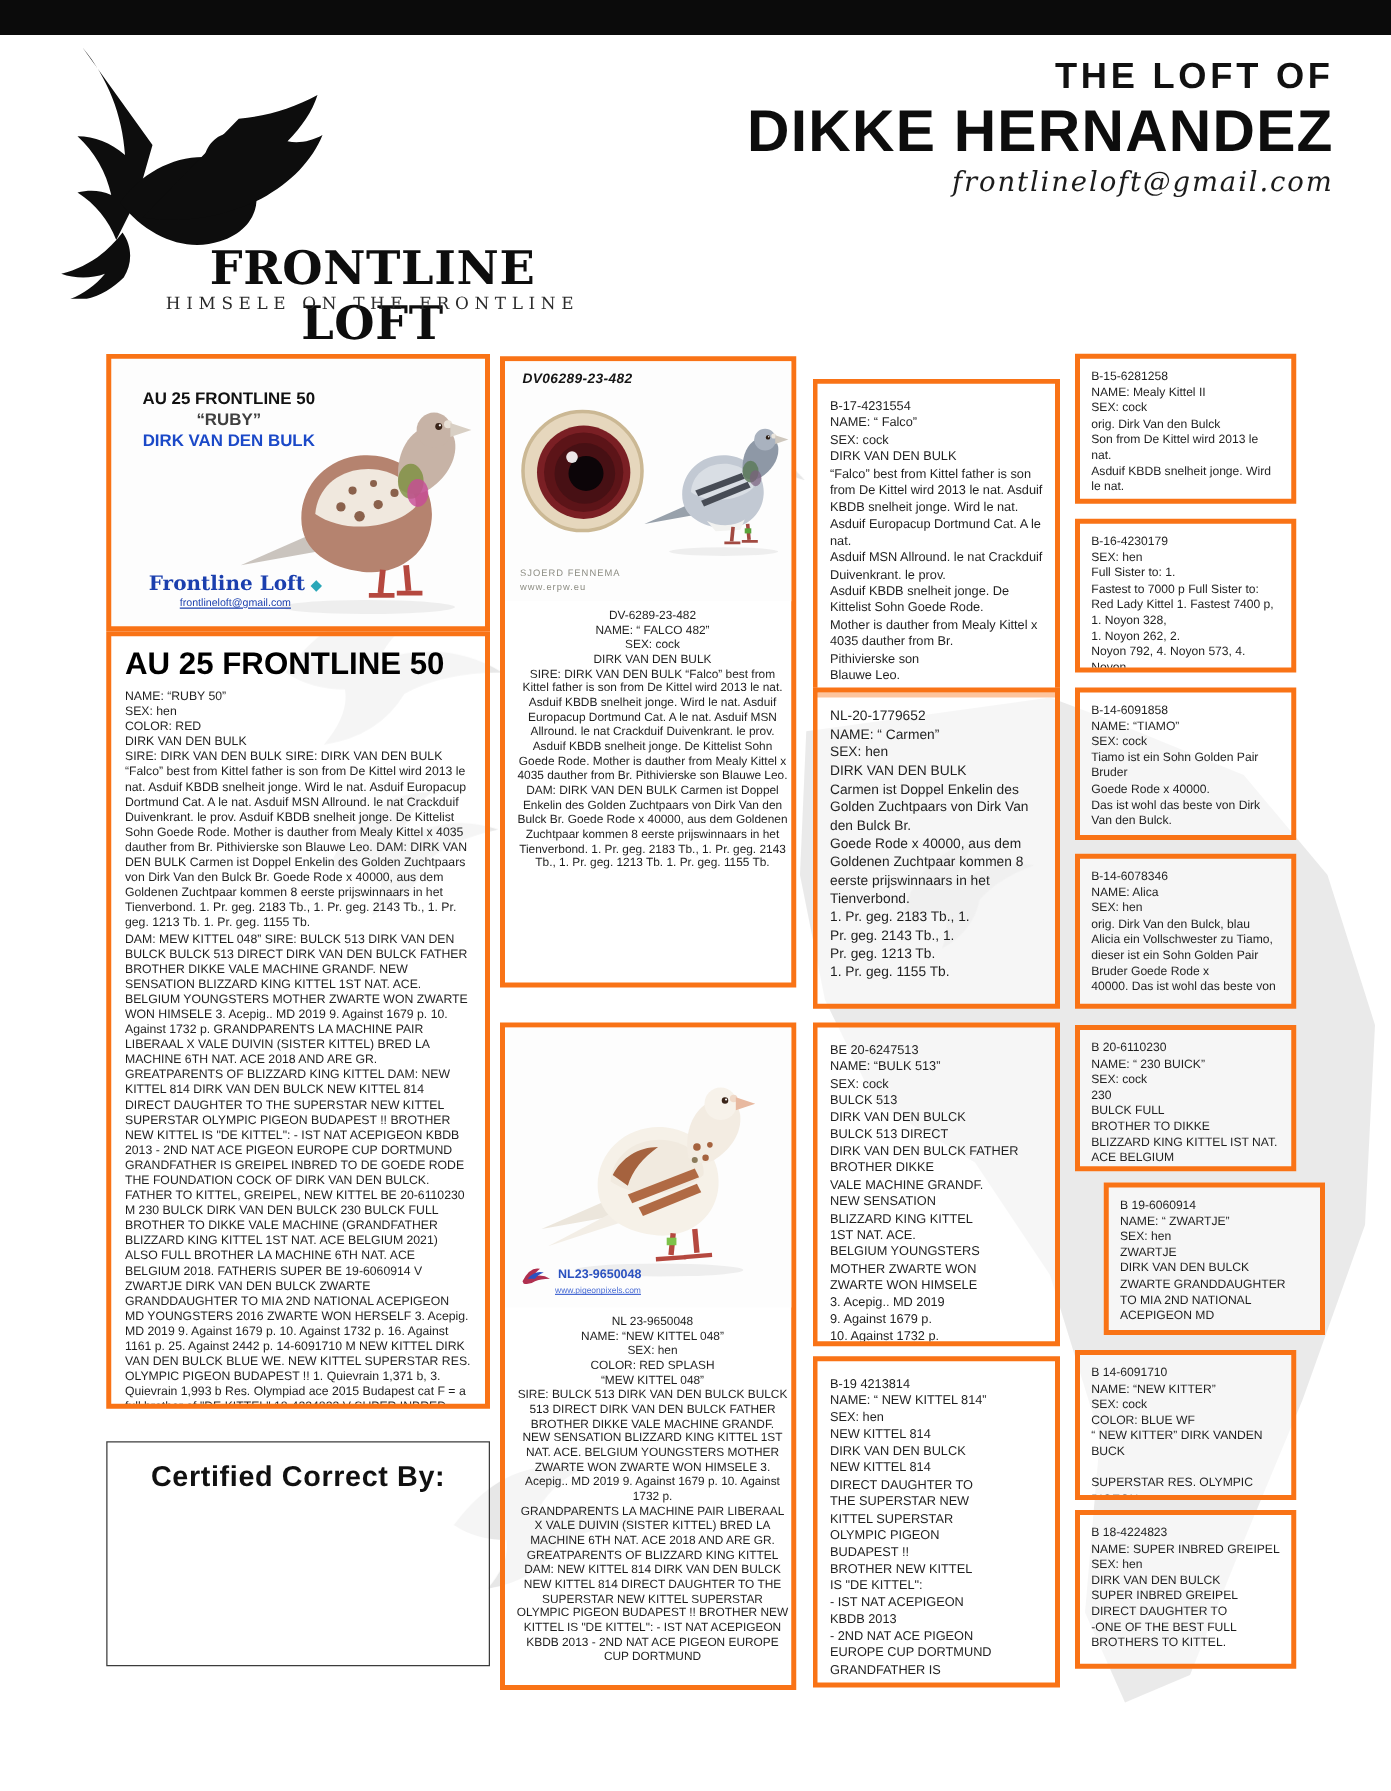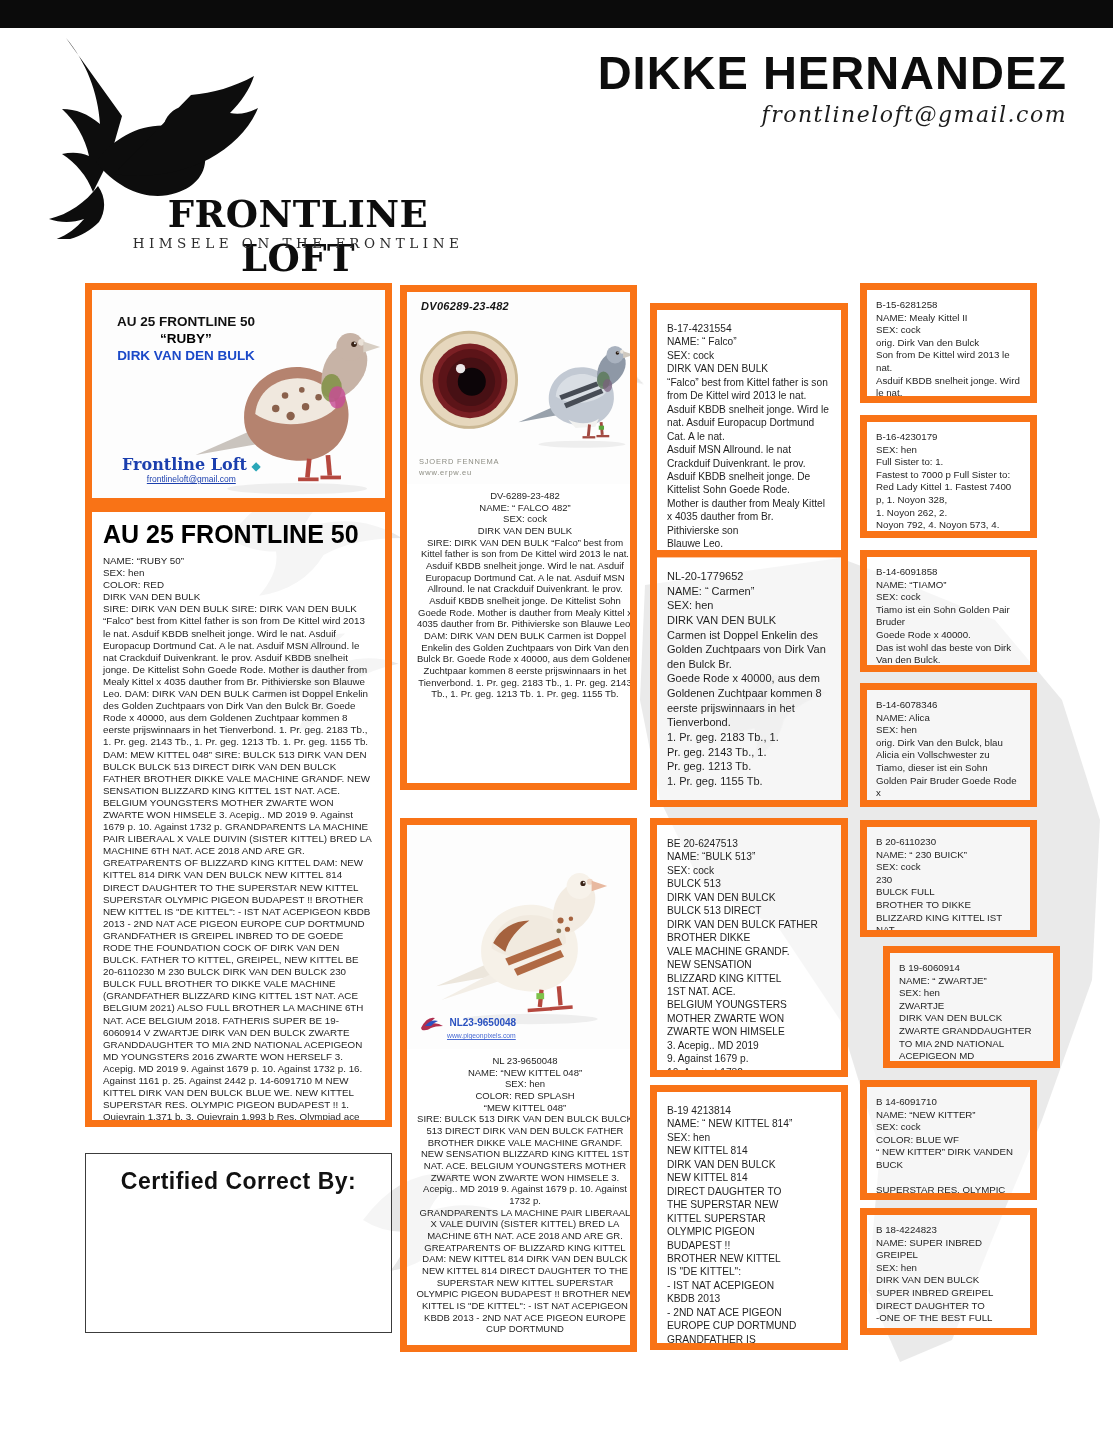--- a/index.html
+++ b/index.html
@@ -13,21 +13,21 @@
   .brand-name{left:112px;top:192px;width:372px;text-align:center;
     font-family:"DejaVu Serif","Liberation Serif",serif;font-weight:bold;font-size:37px;color:#0d0d0d;letter-spacing:.5px;}
   .brand-tagline{left:112px;top:235px;width:372px;text-align:center;
     font-family:"DejaVu Serif","Liberation Serif",serif;font-size:13.5px;color:#2b2b2b;letter-spacing:4.5px;}
   .hdr-right{right:46px;top:46px;width:640px;text-align:right;}
   .loft-of{font-size:29px;font-weight:800;letter-spacing:3px;color:#111;line-height:1.1;}
   .nelson{font-size:47px;font-weight:800;letter-spacing:1px;color:#0d0d0d;line-height:1.15;}
   .email{font-family:"DejaVu Serif","Liberation Serif",serif;font-style:italic;font-size:22px;
          letter-spacing:1.5px;color:#1c1c1c;margin-top:2px;}
   
-  .card{background:rgba(255,255,255,.58);border:7px solid #f97316;box-sizing:border-box;overflow:hidden;z-index:2;}
+  .card{background:rgba(255,255,255,.58);border:4px solid #f97316;box-sizing:border-box;overflow:hidden;z-index:2;}
   .photo-card{background:#fdfdfd;}
   .details{font-size:10px;line-height:1.27;color:#1f1f1f;}
   .col1-details{font-size:9.8px;line-height:1.235;}
   .col2-details{font-size:9.5px;line-height:1.23;text-align:center;}
   .col3-details{font-size:10.2px;line-height:1.32;}
   .col3-details-lg{font-size:11px;line-height:1.33;}
   .col4-details{font-size:9.7px;line-height:1.3;}
   .subject-title{font-size:25px;font-weight:800;color:#000;letter-spacing:0;margin:0 0 6px 0;}
   .certified{font-size:23px;font-weight:800;color:#111;text-align:center;padding-top:14px;letter-spacing:.5px;}
   
@@ -81,20 +81,21 @@
       <path d="M60 128 C78 103 106 89 134 92 C154 95 167 106 169 121 C171 138 160 153 140 159 C113 168 82 156 60 128 Z"></path>
       <path d="M128 90 C132 76 146 69 159 73 C168 76 172 85 170 94 L186 99 L168 105 C161 114 148 116 137 109 C130 104 126 97 128 90 Z"></path>
       <path d="M78 140 C110 145 143 140 173 125 C197 112 214 94 222 74 C213 79 203 81 194 79 C205 68 214 55 218 42 C198 53 177 59 155 61 Z"></path>
       <path d="M62 152 C49 169 33 180 13 185 C24 189 37 189 48 185 C39 196 28 203 15 207 C33 208 50 201 63 188 C70 177 70 163 62 152 Z"></path>
     </g>
   </svg>
   <div class="abs brand-name" style="z-index:2">FRONTLINE LOFT</div>
   <div class="abs brand-tagline" style="z-index:2">HIMSELE ON THE FRONTLINE</div>
 
   <div class="abs hdr-right" style="z-index:2">
+    <div class="loft-of">THE LOFT OF</div>
     <div class="nelson">DIKKE HERNANDEZ</div>
     <div class="email">frontlineloft@gmail.com</div>
   </div>
 
   <div class="abs card photo-card" style="left:85px;top:283px;width:307px;height:222px;">
     <svg class="abs" style="left:98px;top:8px;" width="205" height="208" viewBox="0 0 220 210">
       <ellipse cx="115" cy="198" rx="75" ry="6" fill="#000" opacity="0.06"></ellipse>
       <polygon points="6,162 88,126 96,146" fill="#cac4be"></polygon>
       <path d="M58 122 C58 88 88 64 122 68 C152 72 172 94 170 122 C168 152 142 170 114 168 C86 166 58 152 58 122 Z" fill="#b5836f"></path>
       <path d="M70 118 C72 92 96 76 124 80 C146 84 158 98 156 112 C138 130 96 136 70 118 Z" fill="#f0e8de"></path>
@@ -112,21 +113,21 @@
       <polygon points="186,40 204,46 186,52" fill="#d8cfc4"></polygon>
       <circle cx="176" cy="43" r="3" fill="#3a2418"></circle>
         <circle cx="177" cy="42" r="1" fill="#fff"></circle>
       <path d="M128 166 L126 186" stroke="#b5483f" stroke-width="5"></path>
       <path d="M116 188 L138 188" stroke="#b5483f" stroke-width="4"></path>
       <path d="M148 162 L150 184" stroke="#b5483f" stroke-width="5"></path>
       <path d="M140 186 L162 186" stroke="#b5483f" stroke-width="4"></path>
     </svg>
     <div class="cap" style="left:14px;top:24px;width:160px;">
       <div style="font-size:13.5px;color:#111;">AU 25 FRONTLINE 50</div>
-      <div style="font-size:13.5px;color:#000000;">“RUBY”</div>
+      <div style="font-size:13.5px;color:#404040;">“RUBY”</div>
       <div style="font-size:13.5px;color:#1b49c8;">DIRK VAN DEN BULK</div>
     </div>
     <div class="abs" style="left:30px;bottom:14px;text-align:center;">
       <span class="wm-name">Frontline Loft</span>
       <span style="color:#2aa7b8;font-size:12px;">◆</span>
       <div class="wm-mail">frontlineloft@gmail.com</div>
     </div>
   </div>
 
   <div class="abs card" style="left:85px;top:505px;width:307px;height:622px;padding:8px 11px;">

